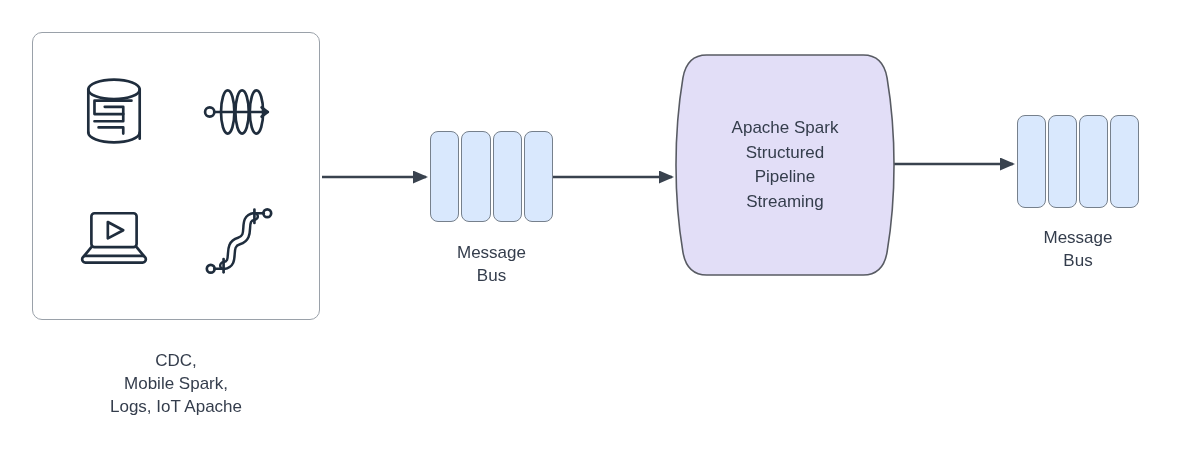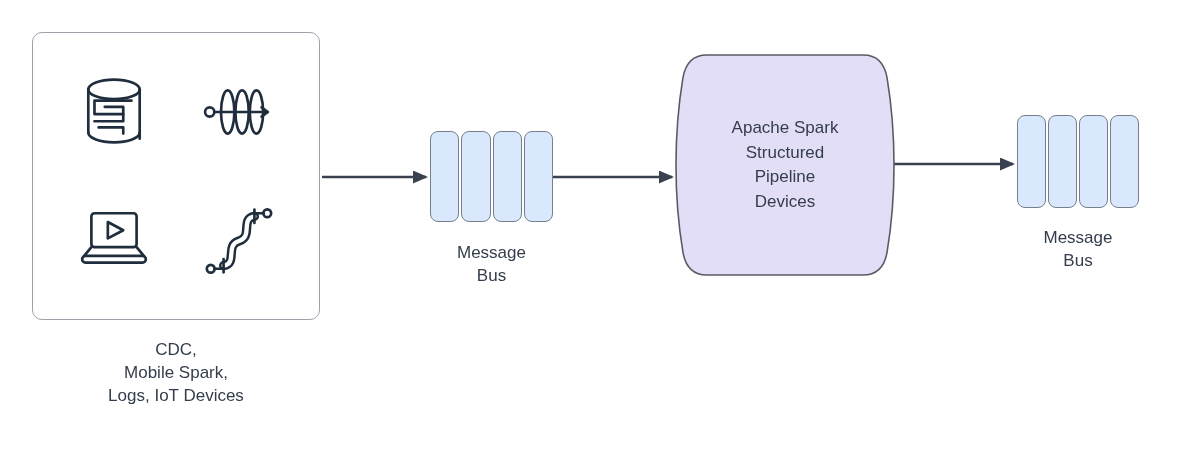--- a/index.html
+++ b/index.html
@@ -34,21 +34,21 @@
   .icon-cell svg { width: 74px; height: 74px; }
 
   
   .dlabel {
     font-size: 17px;
     line-height: 23px;
     text-align: center;
     color: #343d4c;
     white-space: nowrap;
   }
-  .source-label { left: 32px; top: 338px; width: 288px; }
+  .source-label { left: 32px; top: 349px; width: 288px; }
   .bus-label-left { left: 400px; top: 241px; width: 183px; }
   .bus-label-right { left: 987px; top: 226px; width: 182px; }
 
   
   .bus {
     display: flex;
     gap: 2px;
   }
   .bus-left  { left: 430px; top: 131px; width: 123px; height: 91px; }
   .bus-right { left: 1017px; top: 115px; width: 122px; height: 93px; }
@@ -131,42 +131,42 @@
         <path d="M21 53.5 V66.5" stroke="#1f2d3d" stroke-width="2.6"></path>
         <path d="M12 63 H21" stroke="#1f2d3d" stroke-width="2.6"></path>
         <circle cx="8.5" cy="63" r="3.8" stroke="#1f2d3d" stroke-width="2.6"></circle>
       </svg>
     </div>
   </div>
 
   <div class="abs dlabel source-label">
     <div>CDC,</div>
     <div>Mobile Spark,</div>
-    <div>Logs, IoT Devices</div>
+    <div>Logs, IoT Apache</div>
   </div>
 
   <div class="abs bus bus-left">
     <div class="bar"></div>
     <div class="bar"></div>
     <div class="bar"></div>
     <div class="bar"></div>
   </div>
   <div class="abs dlabel bus-label-left">
     <div>Message</div>
     <div>Bus</div>
   </div>
 
   <svg class="abs spark-shape" width="220" height="224" viewBox="0 0 222 224">
     <path d="M 32 1 H 190 Q 210 1 214 24 Q 221 66 221 112 Q 221 158 214 200 Q 210 223 190 223 H 32 Q 12 223 8 200 Q 1 158 1 112 Q 1 66 8 24 Q 12 1 32 1 Z" fill="#e2def7" stroke="#585b63" stroke-width="1.6"></path>
   </svg>
   <div class="abs spark-label">
     <div>Apache Spark</div>
     <div>Structured</div>
     <div>Pipeline</div>
-    <div>Devices</div>
+    <div>Streaming</div>
   </div>
 
   <div class="abs bus bus-right">
     <div class="bar"></div>
     <div class="bar"></div>
     <div class="bar"></div>
     <div class="bar"></div>
   </div>
   <div class="abs dlabel bus-label-right">
     <div>Message</div>

